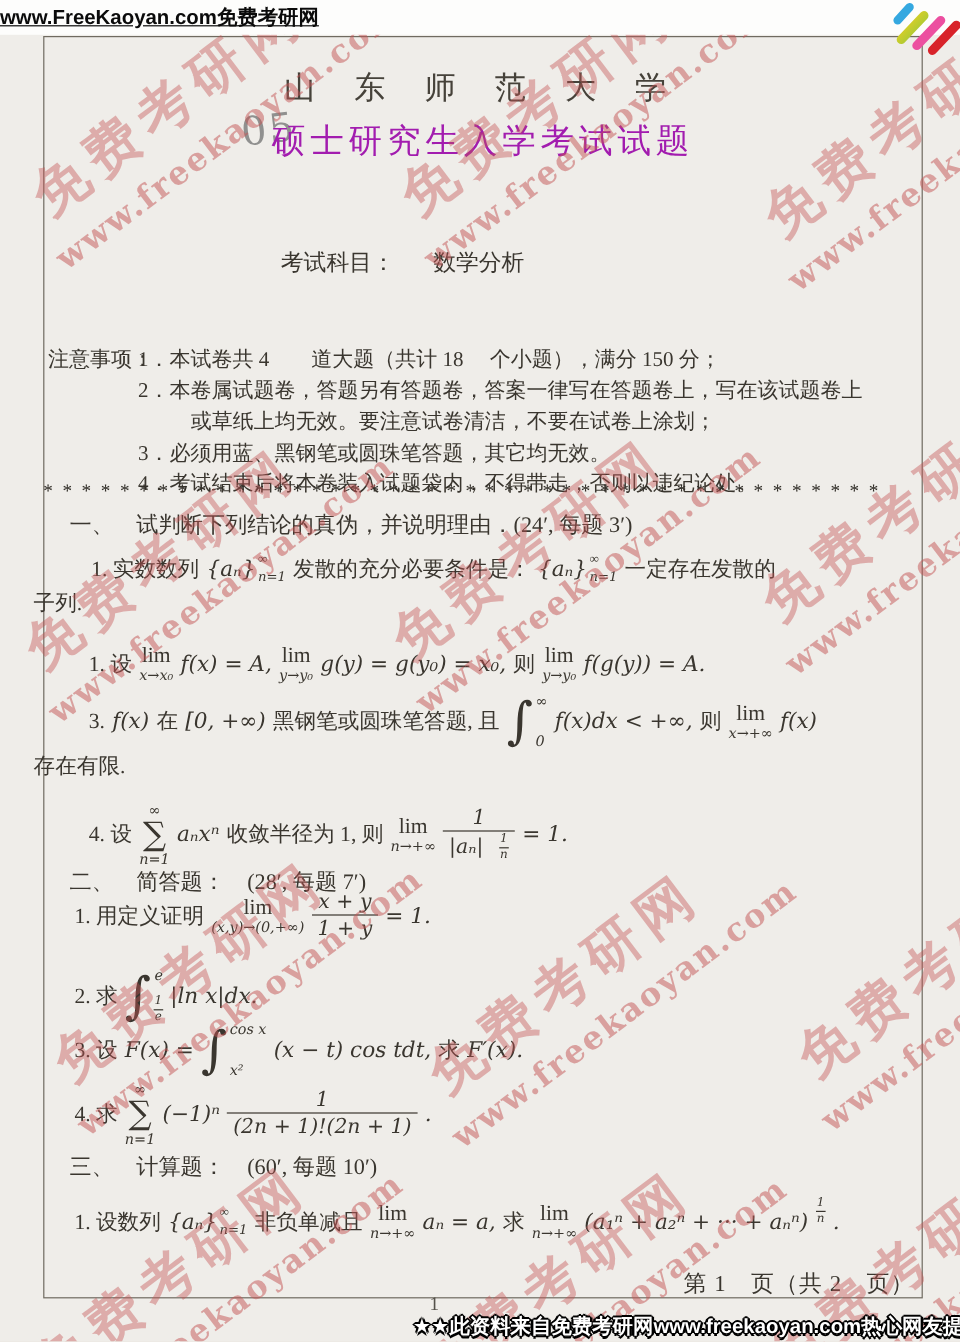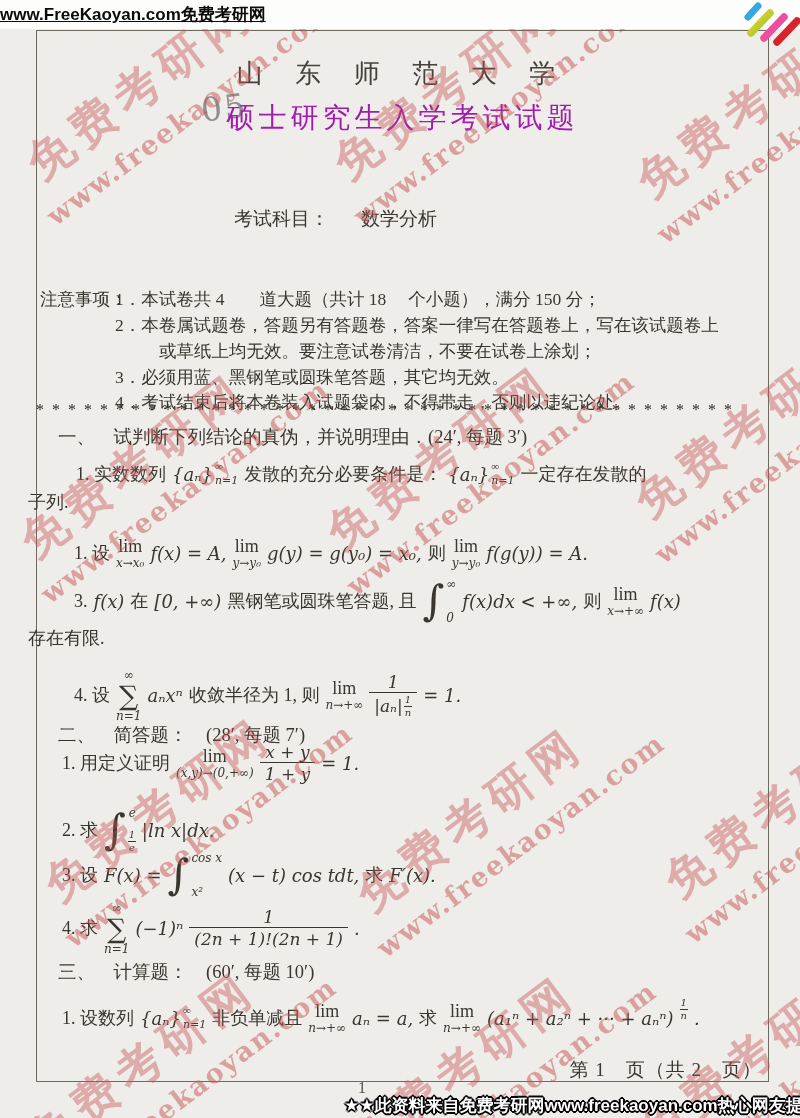--- a/index.html
+++ b/index.html
@@ -18,21 +18,21 @@
   .center-row{position:absolute;left:37px;width:731px;text-align:center;z-index:2;}
   .cn{font-style:normal;}
   .mi{font-family:"DejaVu Serif","Liberation Serif",serif;font-style:italic;}
   .grp{display:inline-flex;align-items:center;}
   
   .lim{display:inline-flex;flex-direction:column;align-items:center;line-height:1;}
   .lim-op{font-size:18px;font-style:normal;}
   .lim-under{font-size:12px;margin-top:2px;}
   .frac{display:inline-flex;flex-direction:column;align-items:center;line-height:1.2;font-size:17px;}
   .frac .num{padding:0 5px;}
-  .frac .den{border-top:1px solid #3a362f;padding:1px 5px 0;display:inline-flex;align-items:center;gap:1px;}
+  .frac .den{border-top:1px solid #3a362f;padding:1px 5px 0;display:inline-flex;align-items:center;gap:13px;}
   .int{display:inline-flex;align-items:center;}
   .int-glyph{font-size:42px;line-height:0.95;font-family:"DejaVu Serif",serif;font-style:normal;}
   .int-lims{display:inline-flex;flex-direction:column;justify-content:space-between;height:46px;font-size:12px;margin-left:2px;line-height:1;}
   .int-lims .iu{align-self:flex-end;}
   .sum{display:inline-flex;flex-direction:column;align-items:center;line-height:1;font-size:12px;}
   .sum-glyph{font-size:27px;line-height:1;font-family:"DejaVu Serif",serif;font-style:normal;margin:1px 0;}
   .ss{display:inline-flex;flex-direction:column;font-size:11px;line-height:1.25;margin-left:2px;}
   .tfrac{display:inline-flex;flex-direction:column;align-items:center;font-size:10px;line-height:1.15;}
   .tfrac .tden{border-top:1px solid #3a362f;padding:0 1px;}
   .raised{position:relative;top:-9px;}

